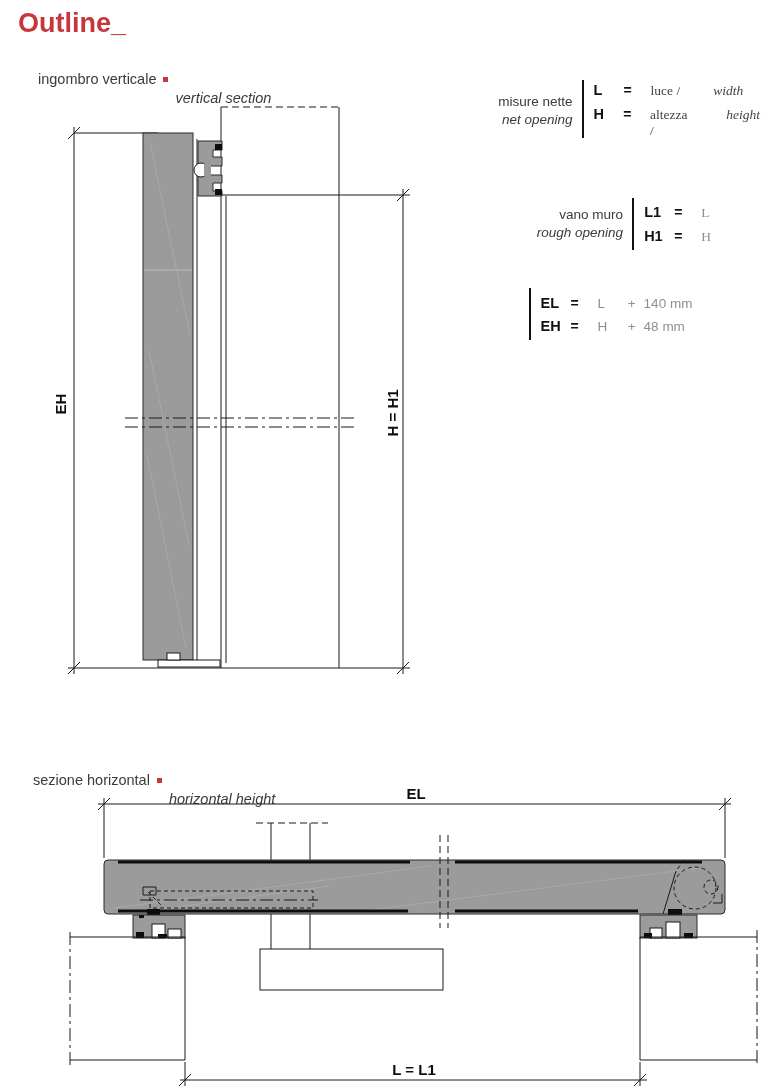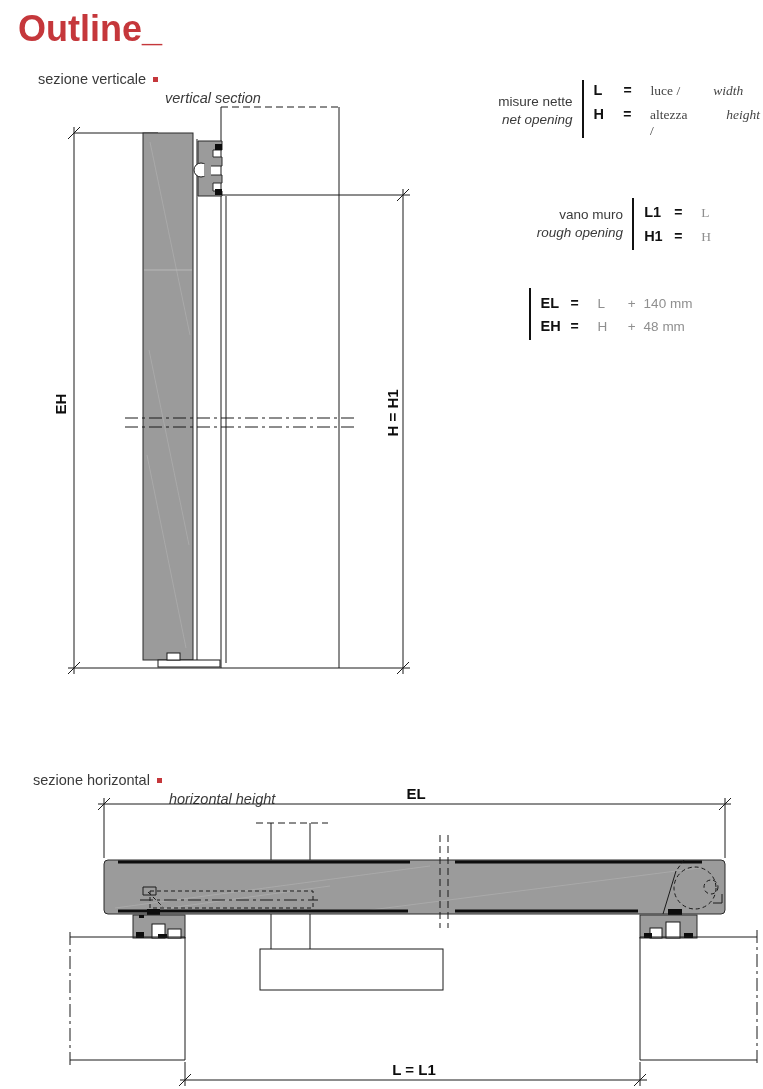--- a/index.html
+++ b/index.html
@@ -12,21 +12,21 @@
   html,body{background:#ffffff;}
   body{
     width:763px;height:1089px;position:relative;overflow:hidden;
     font-family:"Liberation Sans",sans-serif;color:#2b2b2b;
   }
   .page{position:absolute;inset:0;}
 
   
   .page-title{
     position:absolute;left:18px;top:8px;
-    font-size:36px;font-weight:bold;letter-spacing:0;
+    font-size:27px;font-weight:bold;letter-spacing:0;
     color:var(--accent);
   }
   .section-label{
     position:absolute;display:flex;align-items:center;gap:7px;
     font-size:14.5px;color:#3a3a3a;white-space:nowrap;
   }
   .section-label .en{font-style:italic;margin-top:38px;}
   .bullet{
     display:inline-block;width:5px;height:5px;background:var(--accent);
     flex:0 0 auto;margin-top:1px;
@@ -72,21 +72,21 @@
   .dimtext{font-family:"Liberation Sans",sans-serif;font-size:15px;font-weight:bold;fill:#0d0d0d;}
 </style>
 </head>
 <body>
 
 <div class="page">
 
   <div class="page-title">Outline_</div>
 
   <div class="section-label label-vertical">
-    <span>sezione verticale</span>
+    <span>ingombro verticale</span>
     <span class="bullet"></span>
     <span class="en">vertical section</span>
   </div>
 
   <div class="section-label label-horizontal">
     <span>sezione horizontal</span>
     <span class="bullet"></span>
     <span class="en">horizontal height</span>
   </div>
 

